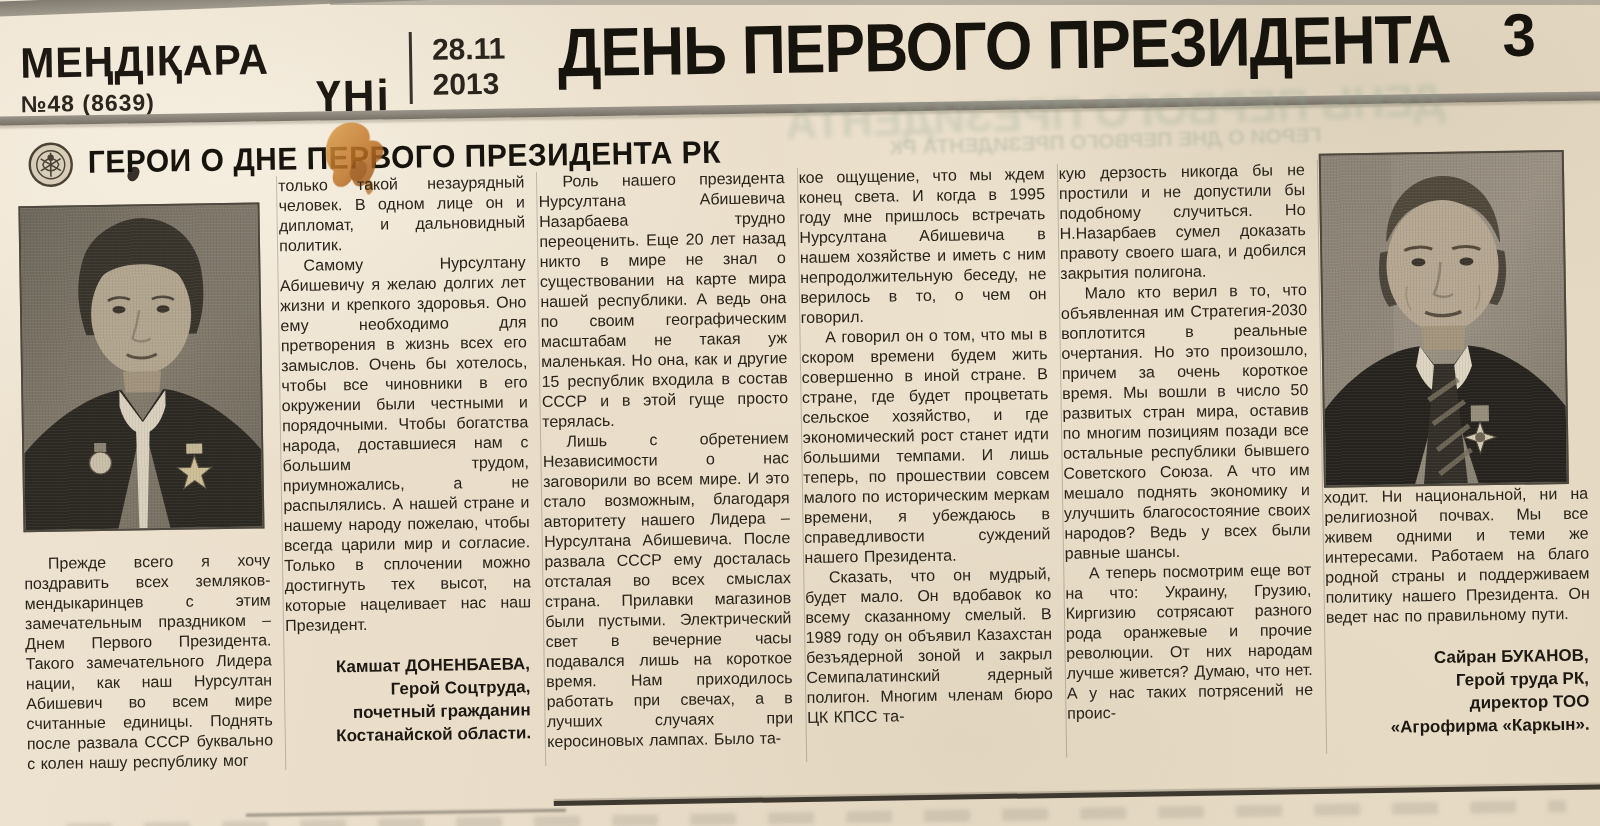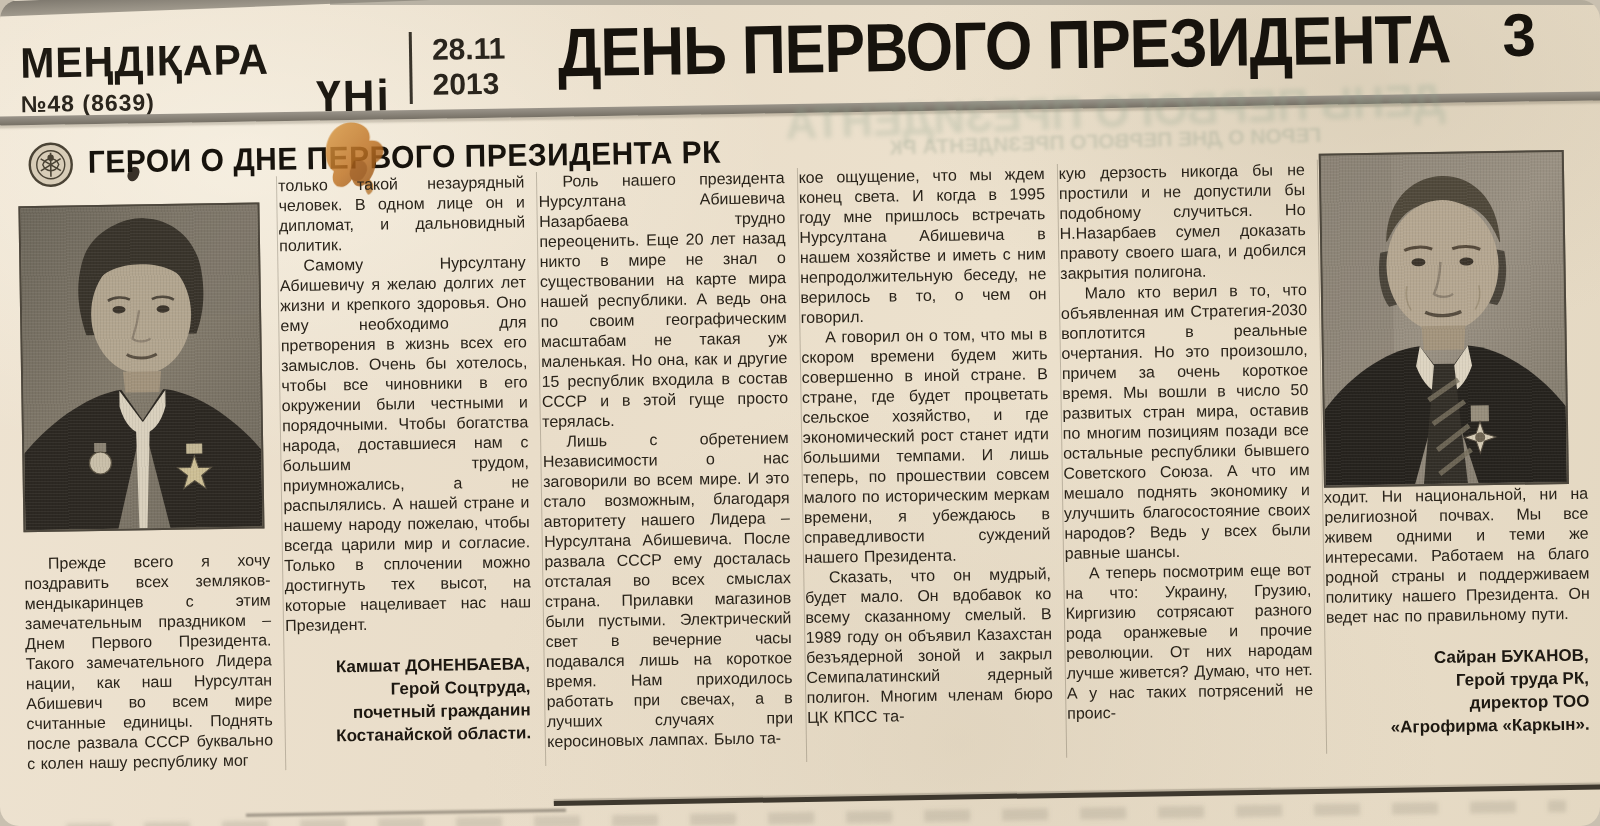--- a/index.html
+++ b/index.html
@@ -3,21 +3,21 @@
 <meta charset="utf-8">
 <style>
   html,body{margin:0;padding:0;background:#c9c0b0;}
   .page{
     position:relative; width:1600px; height:826px; overflow:hidden;
     background:
       radial-gradient(900px 500px at 15% 20%, rgba(255,252,242,.5), transparent 60%),
       radial-gradient(700px 400px at 85% 10%, rgba(210,198,175,.55), transparent 65%),
       radial-gradient(800px 600px at 60% 90%, rgba(214,201,178,.5), transparent 60%),
       linear-gradient(100deg, #eee3d1 0%, #e9ddc9 35%, #ece1cd 60%, #e4d8c2 100%);
-    font-family:"Liberation Sans", sans-serif; color:#262119;border-radius:19px;
+    font-family:"Liberation Sans", sans-serif; color:#262119;
   }
   .sheet{position:absolute; left:0; top:0; width:1600px; height:826px;
     transform:rotate(-0.9deg); transform-origin:50% 52%;}
   
   .scan-edge-top{position:absolute; top:2px; left:-12px; width:500px; height:15px;
     background:linear-gradient(#6b665d,#928c80); opacity:.85; transform:rotate(-2.2deg); transform-origin:left center;}
   .scan-edge-thin{position:absolute; top:0; left:330px; right:0; height:5px; background:#8d887d; opacity:.55;}
   
   .masthead{position:absolute; left:26px; top:28px; width:370px;}
   .masthead-title{font-size:41px; font-weight:bold; letter-spacing:1px; color:#1d1912;

